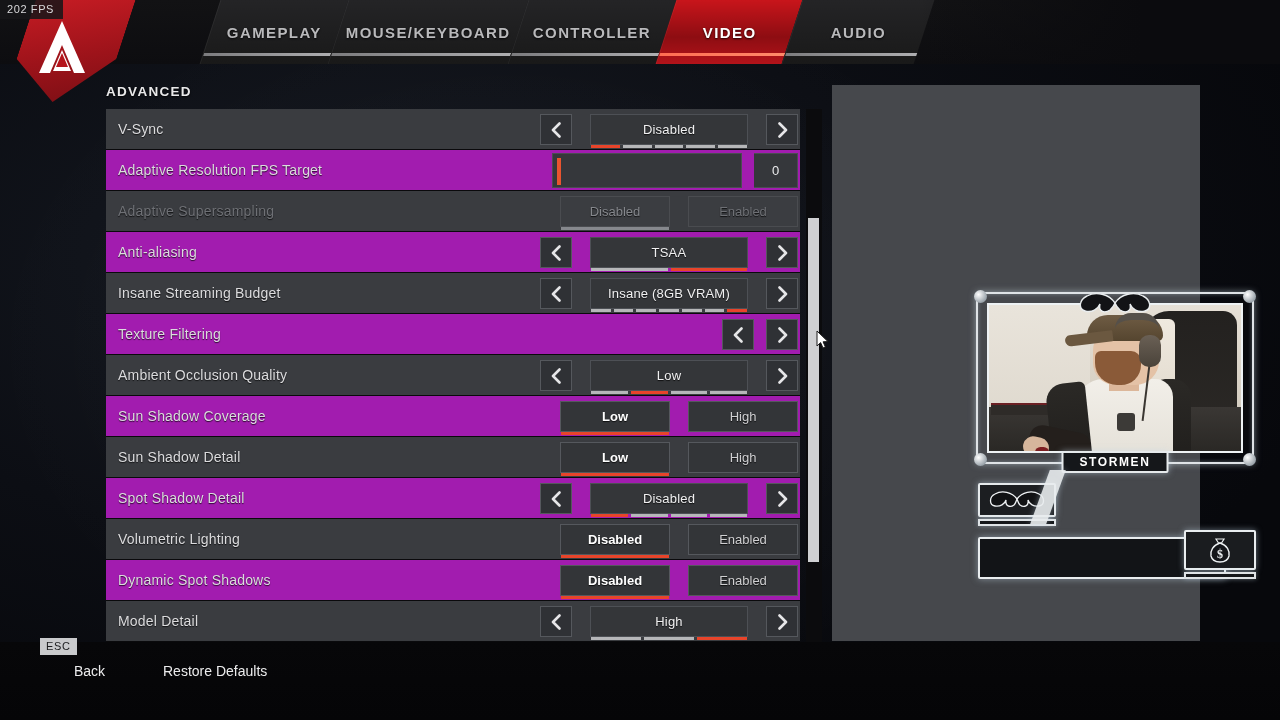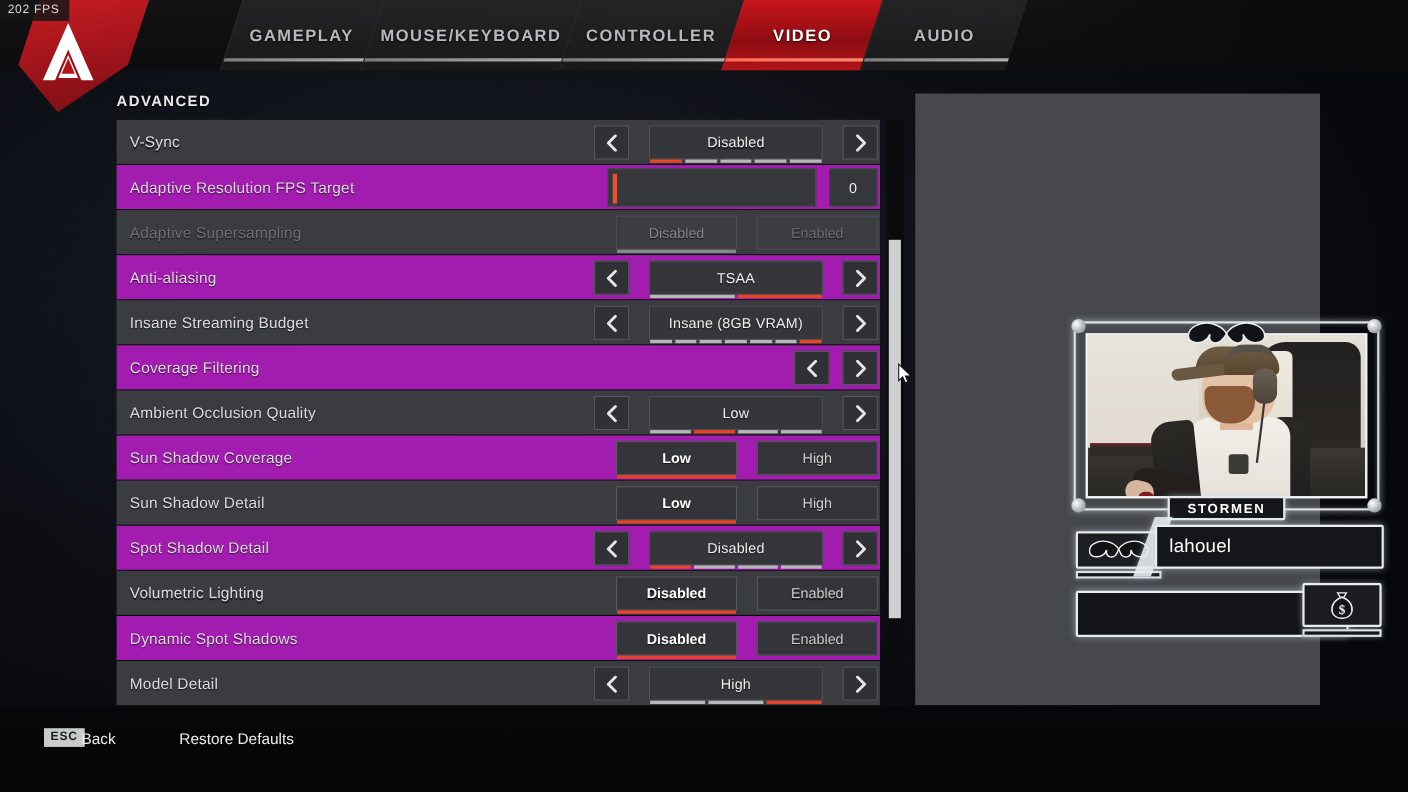--- a/index.html
+++ b/index.html
@@ -200,22 +200,22 @@
   .w-hp-band { position:absolute; left:126px; top:8px; width:44px; height:16px;
     border-top:7px solid #55504a; border-radius:24px 24px 0 0; }
   .w-hp-cord { position:absolute; left:156px; top:60px; width:2px; height:56px; background:#3a3631;
     transform:rotate(7deg); }
   .w-logo { position:absolute; left:128px; top:108px; width:18px; height:18px;
     background:#3c3a37; border-radius:3px; }
 
   
   .footer { position:absolute; left:0; bottom:0; width:1280px; height:78px;
     background:linear-gradient(180deg,#070709 0%,#050507 100%); }
-  .esc-key { position:absolute; left:40px; top:662px; padding:2px 6px 3px;
-    background:#c9cacc; color:#1b1c1e; font-size:11px; font-weight:700; letter-spacing:.7px; }
+  .esc-key { position:absolute; left:40px; top:638px; padding:2px 6px 3px;
+    background:#c9cacc; color:#1b1c1e; font-size:11px; font-weight:400; letter-spacing:.7px; }
   .back-lab { position:absolute; left:74px; top:663px; font-size:14px; color:#ececed; }
   .restore { position:absolute; left:163px; top:663px; font-size:14px; color:#ececed; cursor:pointer; }
 
   
   .cursor { position:absolute; left:816px; top:330px; width:14px; height:20px; }
 </style>
 </head>
 <body>
 
 <div id="app">
@@ -345,21 +345,21 @@
             </div>
           </div>
           <div class="arrow">
             <svg width="13" height="16" viewBox="0 0 13 16">
               <path d="M3.5 1.5 L10 8 L3.5 14.5" fill="none" stroke="#e6e6e8" stroke-width="2.6" stroke-linecap="round" stroke-linejoin="round"></path>
             </svg>
           </div>
         </div>
       </div>
       <div class="row alt">
-        <div class="row-label">Coverage Filtering</div>
+        <div class="row-label">Texture Filtering</div>
         <div class="ctrl">
           <div class="arrow">
             <svg width="13" height="16" viewBox="0 0 13 16">
               <path d="M9.5 1.5 L3 8 L9.5 14.5" fill="none" stroke="#e6e6e8" stroke-width="2.6" stroke-linecap="round" stroke-linejoin="round"></path>
             </svg>
           </div>
           <div class="arrow">
             <svg width="13" height="16" viewBox="0 0 13 16">
               <path d="M3.5 1.5 L10 8 L3.5 14.5" fill="none" stroke="#e6e6e8" stroke-width="2.6" stroke-linecap="round" stroke-linejoin="round"></path>
             </svg>
@@ -536,23 +536,20 @@
       <svg width="62" height="22" viewBox="0 0 62 22">
         <path d="M31 10 C26 3 16 1 9 5 C3 8 3 16 9 17 C14 18 19 15 20 11
                  C19 17 24 19 28 16 C30 14 30 12 31 10 Z" fill="#111214" stroke="#f0f3f5" stroke-width="1.3"></path>
         <path d="M31 10 C36 3 46 1 53 5 C59 8 59 16 53 17 C48 18 43 15 42 11
                  C43 17 38 19 34 16 C32 14 32 12 31 10 Z" fill="#111214" stroke="#f0f3f5" stroke-width="1.3"></path>
       </svg>
     </div>
     <div class="badge-mu-deco"></div>
 
     <div class="name-bar-tail"></div>
-    <div class="name-bar">
-      <span class="nm">lahouel</span>
-    </div>
 
     <div class="bottom-bar"></div>
 
     <div class="money-box">
       <svg width="30" height="30" viewBox="0 0 30 30">
         <path d="M11 4 L19 4 L16.5 8 L13.5 8 Z" fill="#121316" stroke="#eef2f4" stroke-width="1.2"></path>
         <path d="M15 8 C22 10 25 16 24 21 C23 25 19 27 15 27 C11 27 7 25 6 21
                  C5 16 8 10 15 8 Z" fill="#14161a" stroke="#eef2f4" stroke-width="1.4"></path>
         <text x="15" y="23" font-size="12" font-weight="700" text-anchor="middle" fill="#eef2f4" font-family="Liberation Serif, serif">$</text>
       </svg>

